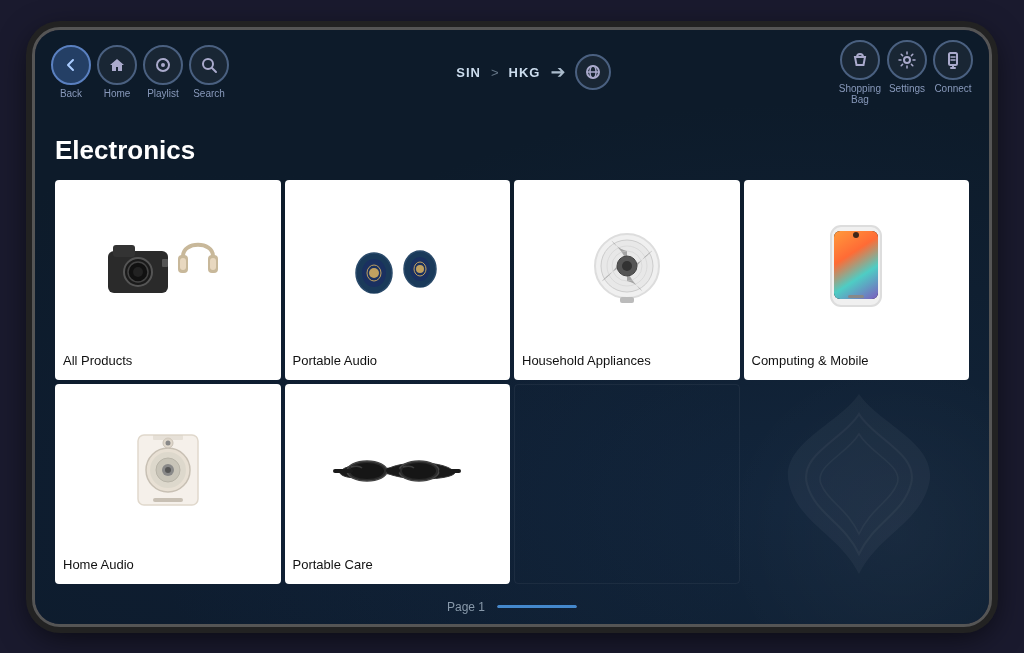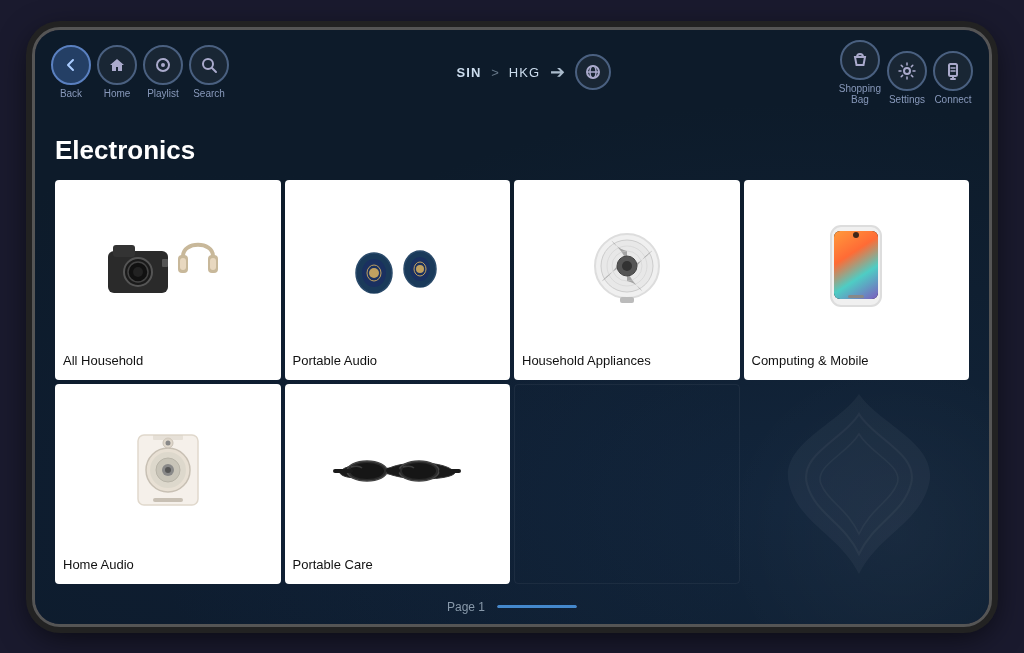--- a/index.html
+++ b/index.html
@@ -108,21 +108,21 @@
       font-size: 13px;
     }
 
     .flight-arrow {
       color: #aabbcc;
       font-size: 18px;
     }
 
     .nav-right {
       display: flex;
-      align-items: flex-end;
+      align-items: flex-start;
       gap: 6px;
     }
 
     
     .content {
       flex: 1;
       padding: 8px 20px 8px;
       display: flex;
       flex-direction: column;
       overflow: hidden;
@@ -270,21 +270,21 @@
             </svg>
           </div>
           <span class="nav-label">Search</span>
         </div>
 
       </div>
 
       <div class="nav-center">
         <span style="font-weight:600;color:#ccddeeff;letter-spacing:1px;">SIN</span>
         <span style="color:#667788;">&gt;</span>
-        <span style="font-weight:400;color:#ccddeeff;letter-spacing:1px;">HKG</span>
+        <span style="font-weight:700;color:#ccddeeff;letter-spacing:1px;">HKG</span>
         <span class="flight-arrow">➔</span>
         <div class="nav-icon-circle" style="width:36px;height:36px;">
           <svg width="18" height="18" viewBox="0 0 18 18" fill="none">
             <circle cx="9" cy="9" r="6" stroke="#aac" stroke-width="2"></circle>
             <ellipse cx="9" cy="9" rx="3" ry="6" stroke="#aac" stroke-width="1.5"></ellipse>
             <line x1="3" y1="9" x2="15" y2="9" stroke="#aac" stroke-width="1.5"></line>
           </svg>
         </div>
       </div>
 
@@ -340,21 +340,21 @@
               <circle cx="40" cy="51" r="5" fill="#222"></circle>
               <rect x="64" y="38" width="6" height="8" rx="1" fill="#555"></rect>
 
               <path d="M85 35 C85 20 115 20 115 35" stroke="#c8b89a" stroke-width="4" fill="none"></path>
               <rect x="80" y="34" width="10" height="18" rx="4" fill="#c8b89a"></rect>
               <rect x="110" y="34" width="10" height="18" rx="4" fill="#c8b89a"></rect>
               <rect x="82" y="37" width="6" height="12" rx="3" fill="#e8d8c0"></rect>
               <rect x="112" y="37" width="6" height="12" rx="3" fill="#e8d8c0"></rect>
             </svg>
           </div>
-          <span class="product-label">All Household</span>
+          <span class="product-label">All Products</span>
         </div>
 
 
         <div class="product-card">
           <div class="product-image">
             <svg width="130" height="90" viewBox="0 0 130 90" fill="none">
 
               <ellipse cx="42" cy="52" rx="18" ry="20" fill="#1a3a5a" stroke="#2a4a6a" stroke-width="1.5"></ellipse>
               <ellipse cx="42" cy="52" rx="12" ry="14" fill="#1a3060"></ellipse>
               <circle cx="42" cy="52" r="5" fill="#c0a060"></circle>

